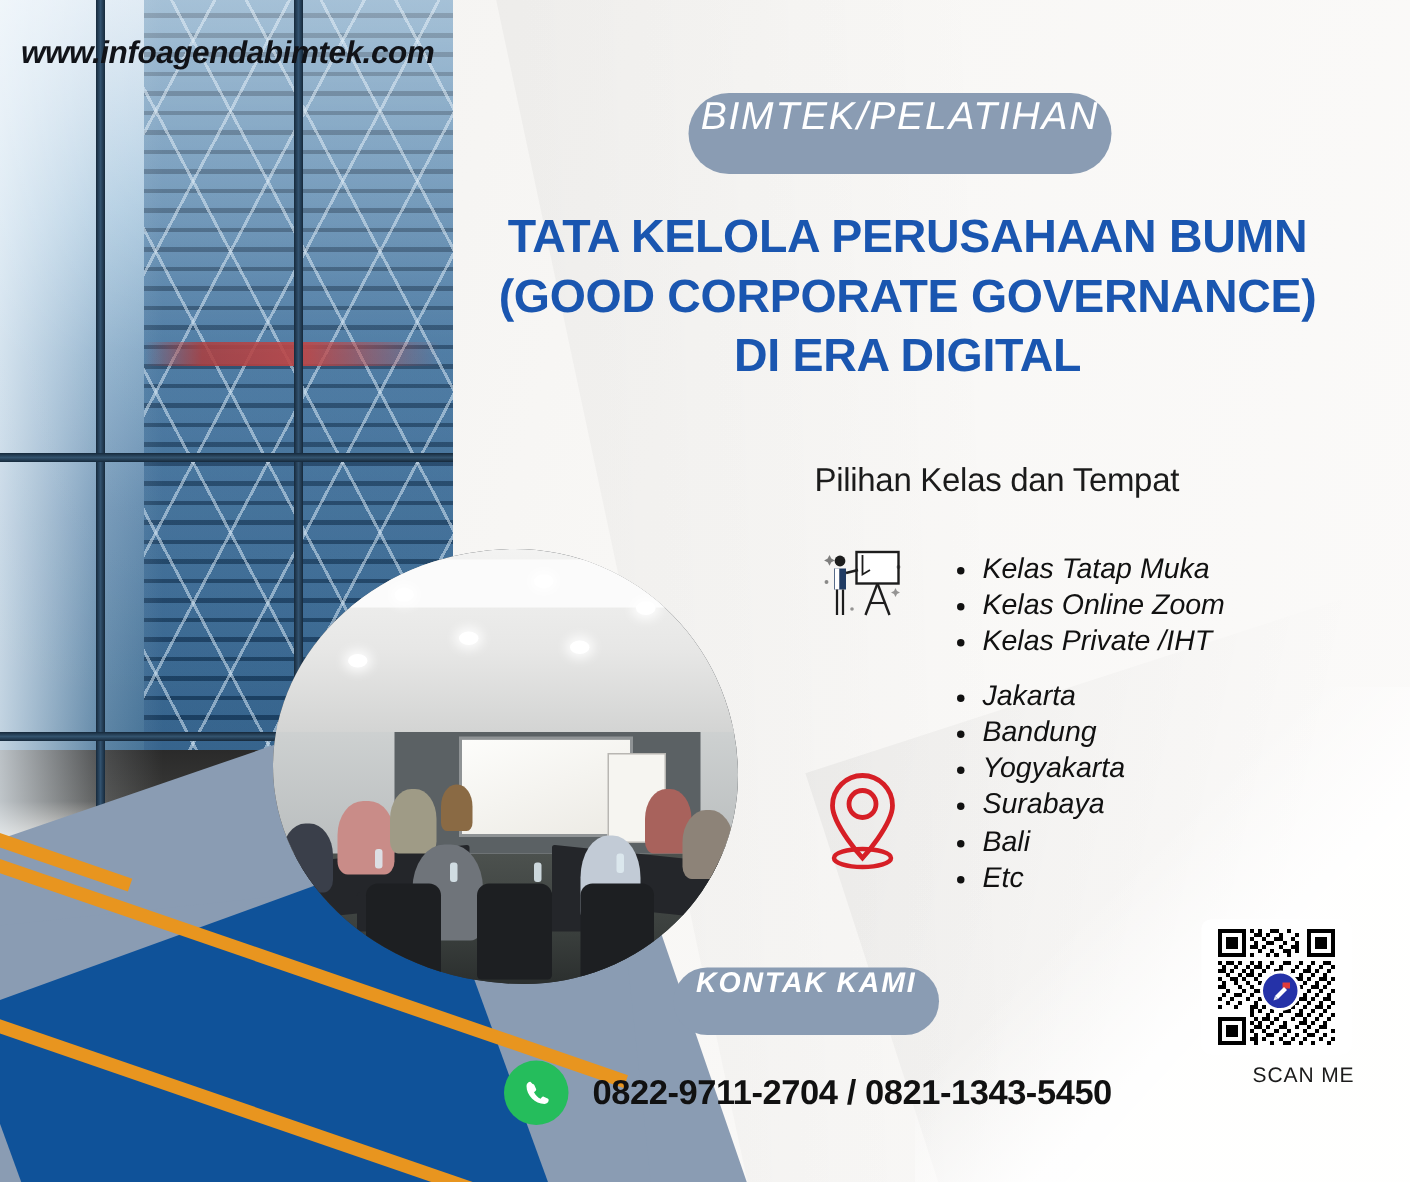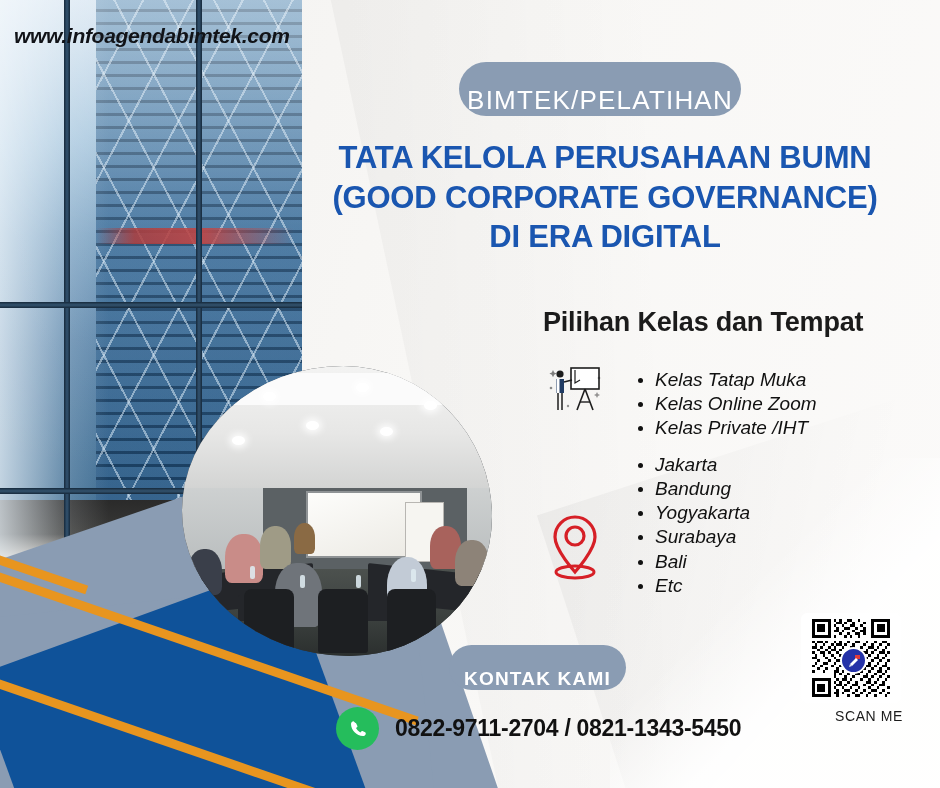--- a/index.html
+++ b/index.html
@@ -247,27 +247,28 @@
     position: absolute;
     width: 5px; height: 13px;
     background: rgba(222,234,240,0.88);
     border-radius: 2px;
   }
 
   
   .pill {
     position: absolute;
     display: flex;
-    align-items: flex-end;
+    align-items: flex-start;
     justify-content: center;
     background: #8a9cb3;
     color: #ffffff;
     border-radius: 999px;
     letter-spacing: 1.2px;
     z-index: 45;
+    font-style: italic;
   }
   .pill-bimtek {
     left: 459px; top: 62px;
     width: 282px; height: 54px;
     font-size: 26px;
   }
   .pill-kontak {
     left: 449px; top: 645px;
     width: 177px; height: 45px;
     font-size: 19px;
@@ -286,22 +287,22 @@
     font-weight: bold;
     line-height: 1.28;
     letter-spacing: -0.2px;
     z-index: 45;
   }
 
   
   .sec-heading {
     position: absolute;
     left: 543px; top: 307px;
-    font-size: 27px;
-    font-weight: bold;
+    font-size: 22px;
+    font-weight: normal;
     color: #1b1b1b;
     letter-spacing: -0.2px;
     z-index: 45;
   }
 
   
   .group {
     position: absolute;
     display: flex;
     align-items: flex-start;

